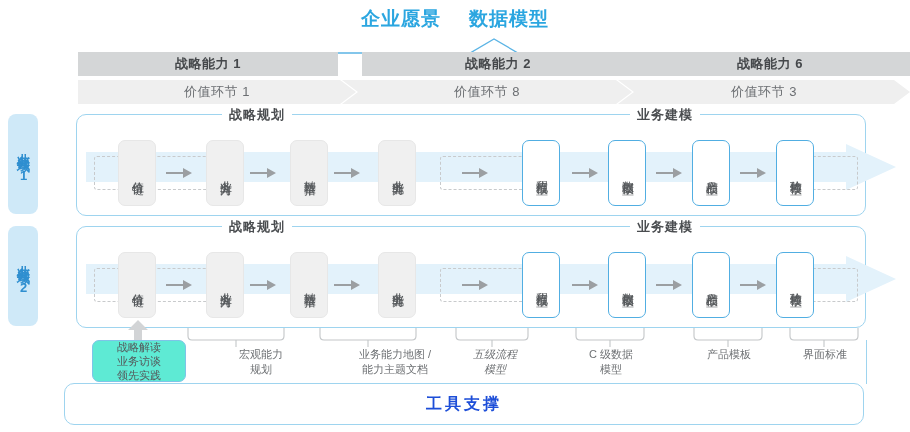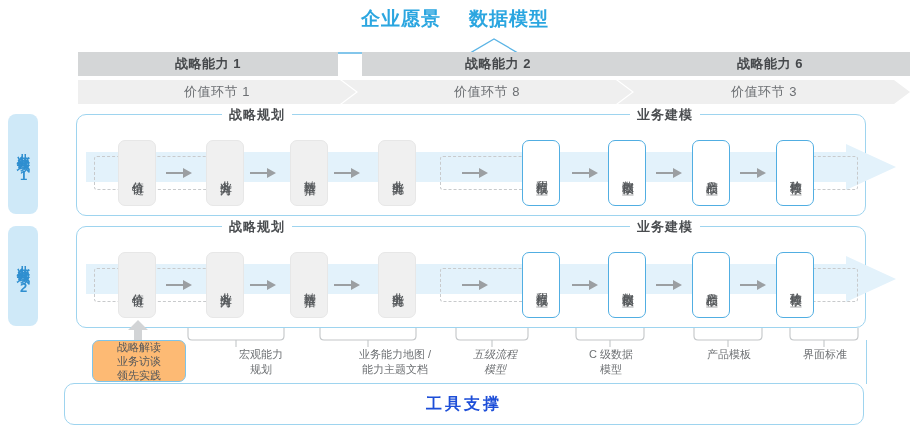--- a/index.html
+++ b/index.html
@@ -112,21 +112,21 @@
   .sm-arrow { position: absolute; width: 26px; height: 10px; z-index: 3; }
 
   
   .brace { position: absolute; z-index: 2; }
   .ann {
     position: absolute; font-size: 11px; color: #6d7073; text-align: center;
     line-height: 1.35; z-index: 3; white-space: pre-line;
   }
   .ann-box {
     position: absolute; left: 92px; top: 340px; width: 94px; height: 42px;
-    border: 1px solid #7ec4e8; border-radius: 7px; background: #fdba74;
+    border: 1px solid #7ec4e8; border-radius: 7px; background: #5eead4;
     display: flex; align-items: center; justify-content: center;
     font-size: 11px; color: #55585b; line-height: 1.3; text-align: center;
     white-space: pre-line; z-index: 5;
   }
   .up-arrow { position: absolute; left: 126px; top: 320px; width: 24px; height: 22px; z-index: 4; }
 
   
   .tool-box {
     position: absolute; left: 64px; top: 383px; width: 800px; height: 42px;
     border: 1px solid #9ed4ef; border-radius: 10px; background: #ffffff;

